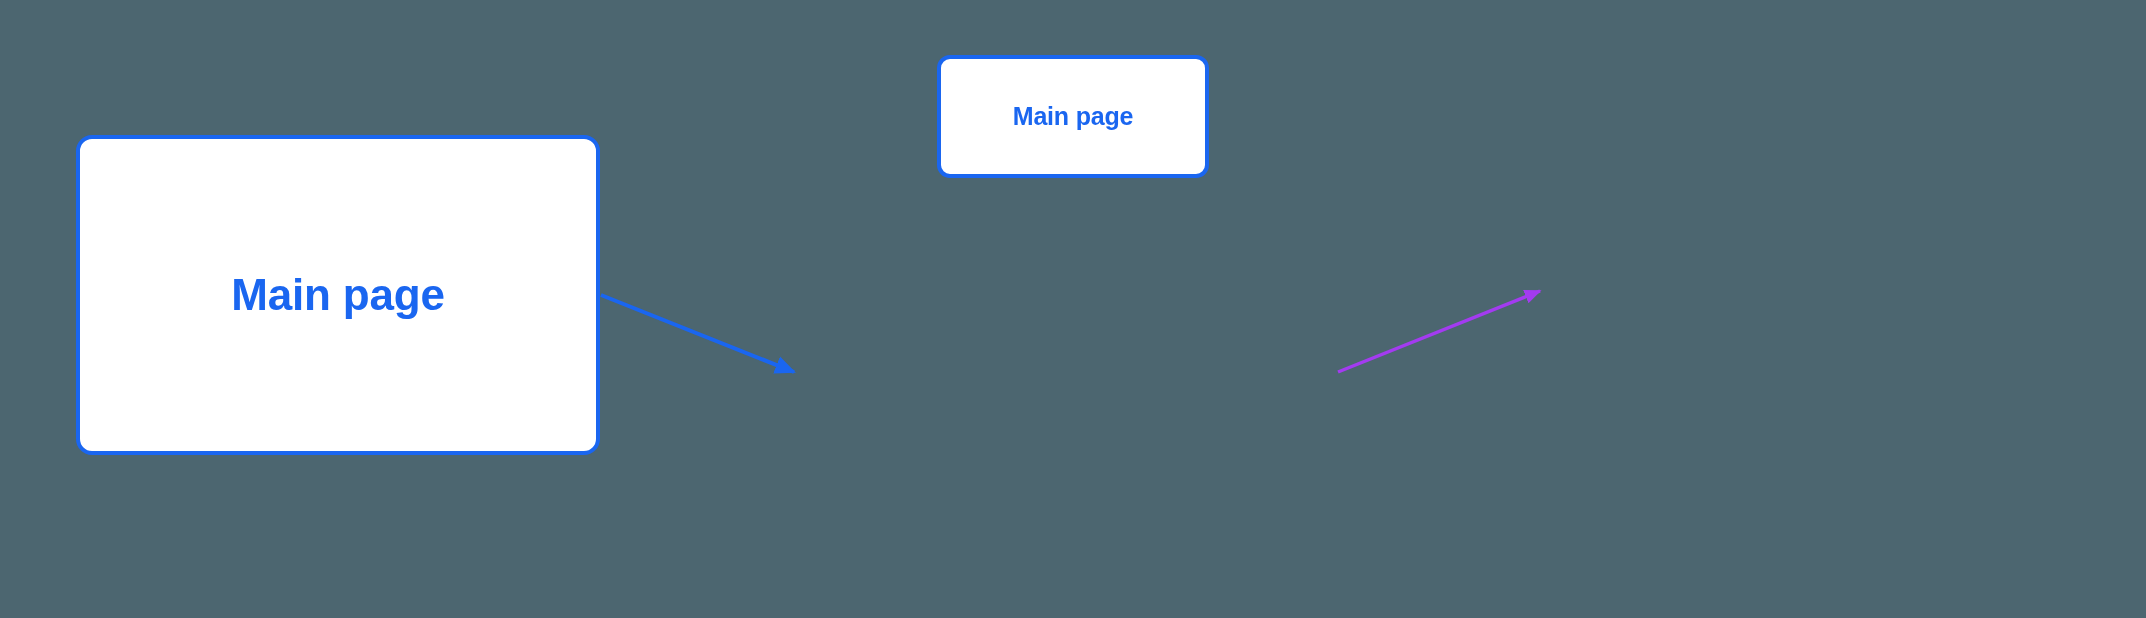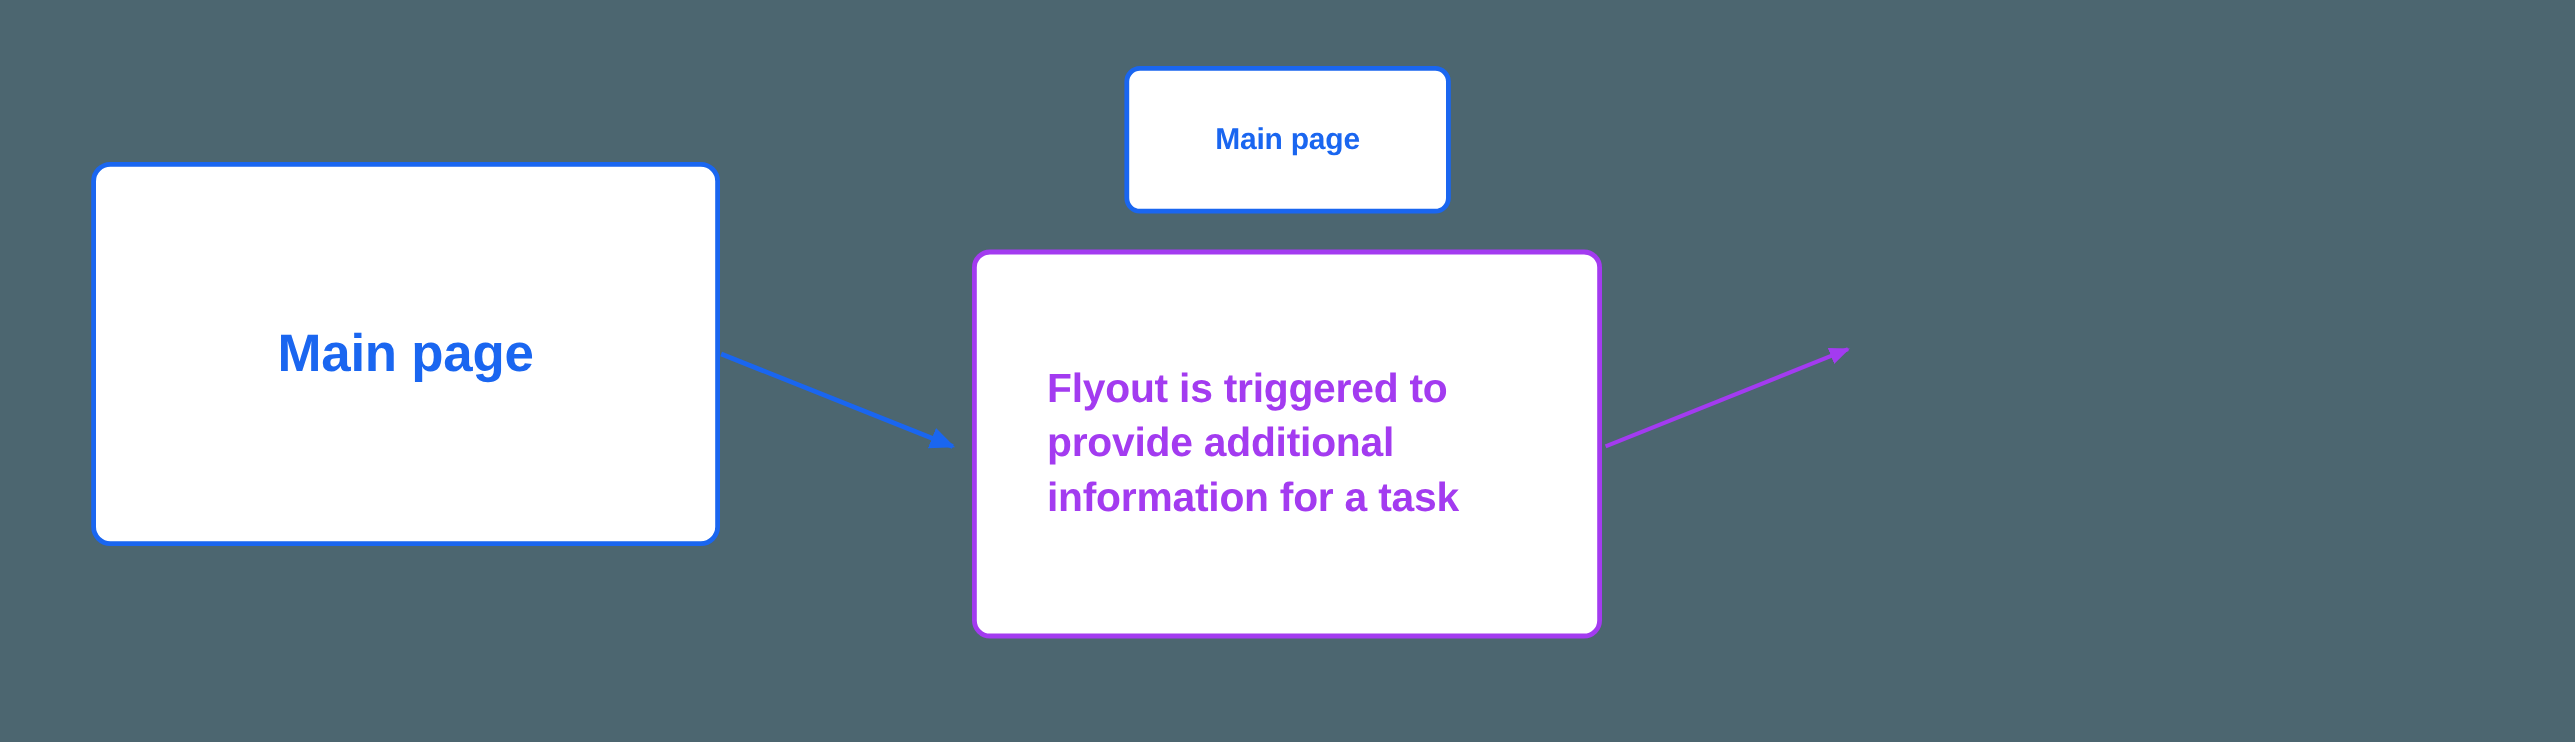--- a/index.html
+++ b/index.html
@@ -133,18 +133,15 @@
   </svg>
 
   <div class="node" id="node-main-page-left">
     <span class="node-label">Main page</span>
   </div>
 
   <div class="node" id="node-main-page-top">
     <span class="node-label">Main page</span>
   </div>
 
-  <div class="node" id="node-flyout">
-    <span class="node-label">Flyout is triggered to provide additional information for a task</span>
-  </div>
 
 
 </div>
 
 </body></html>

